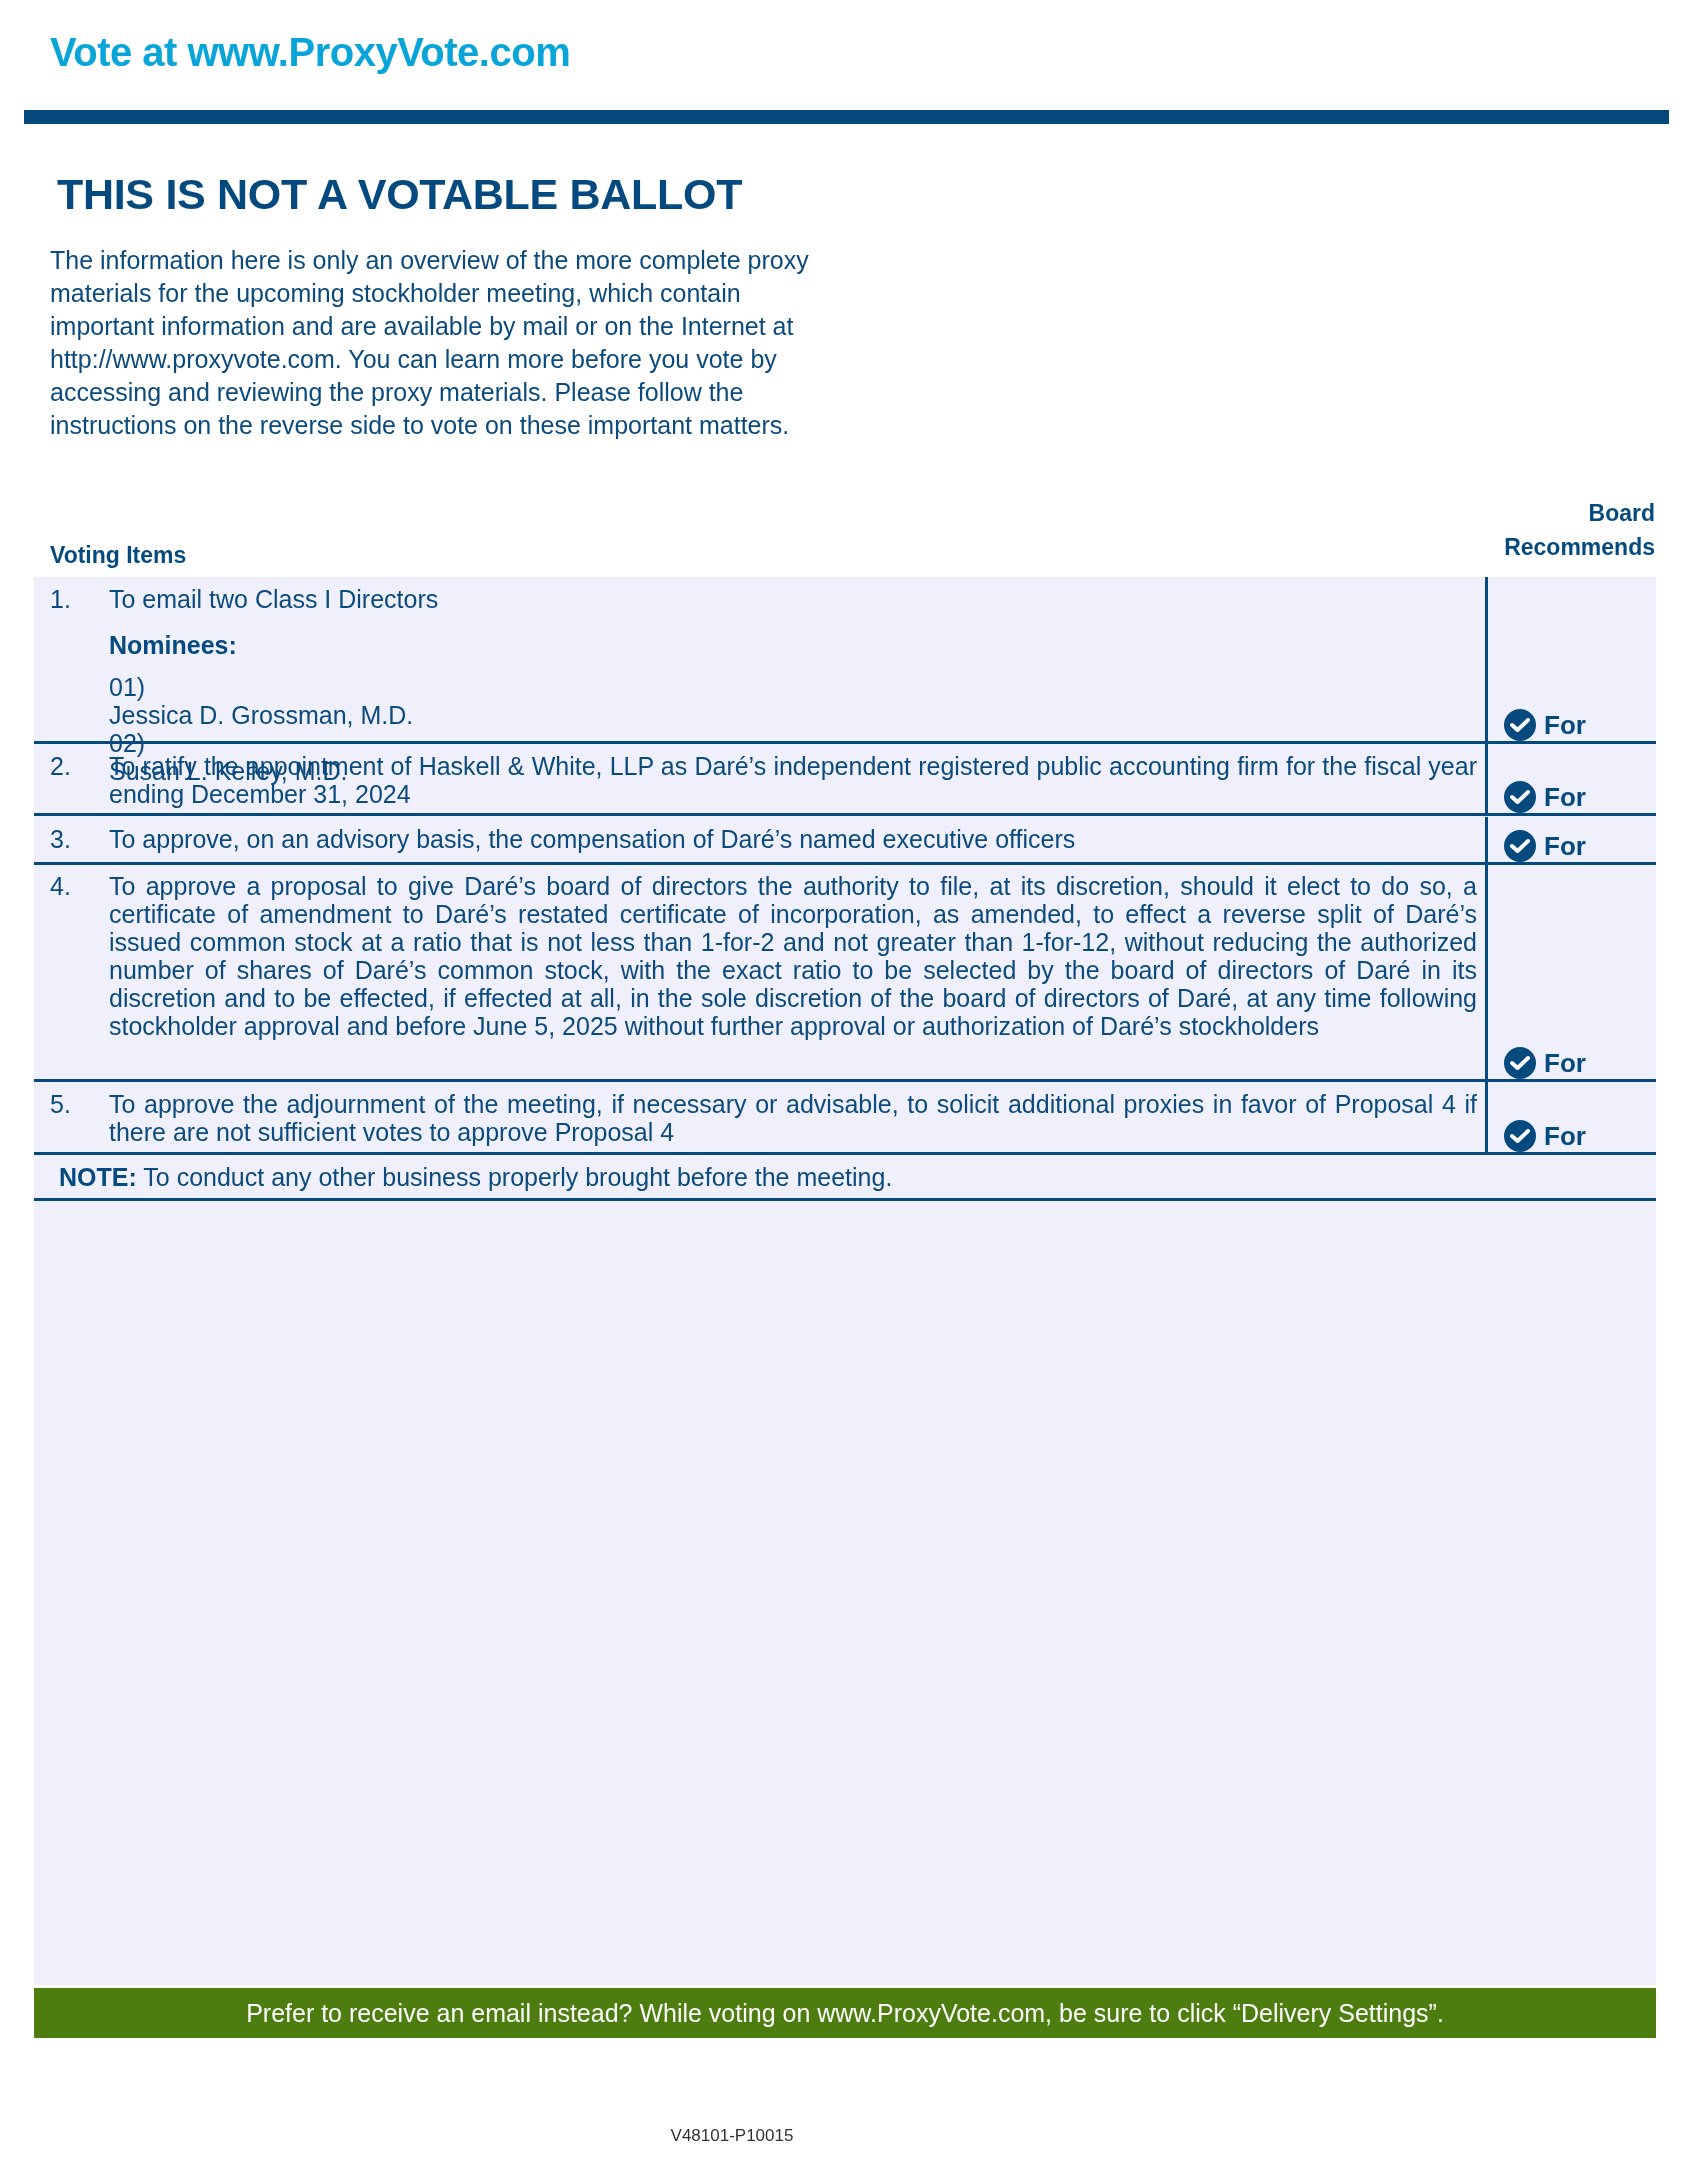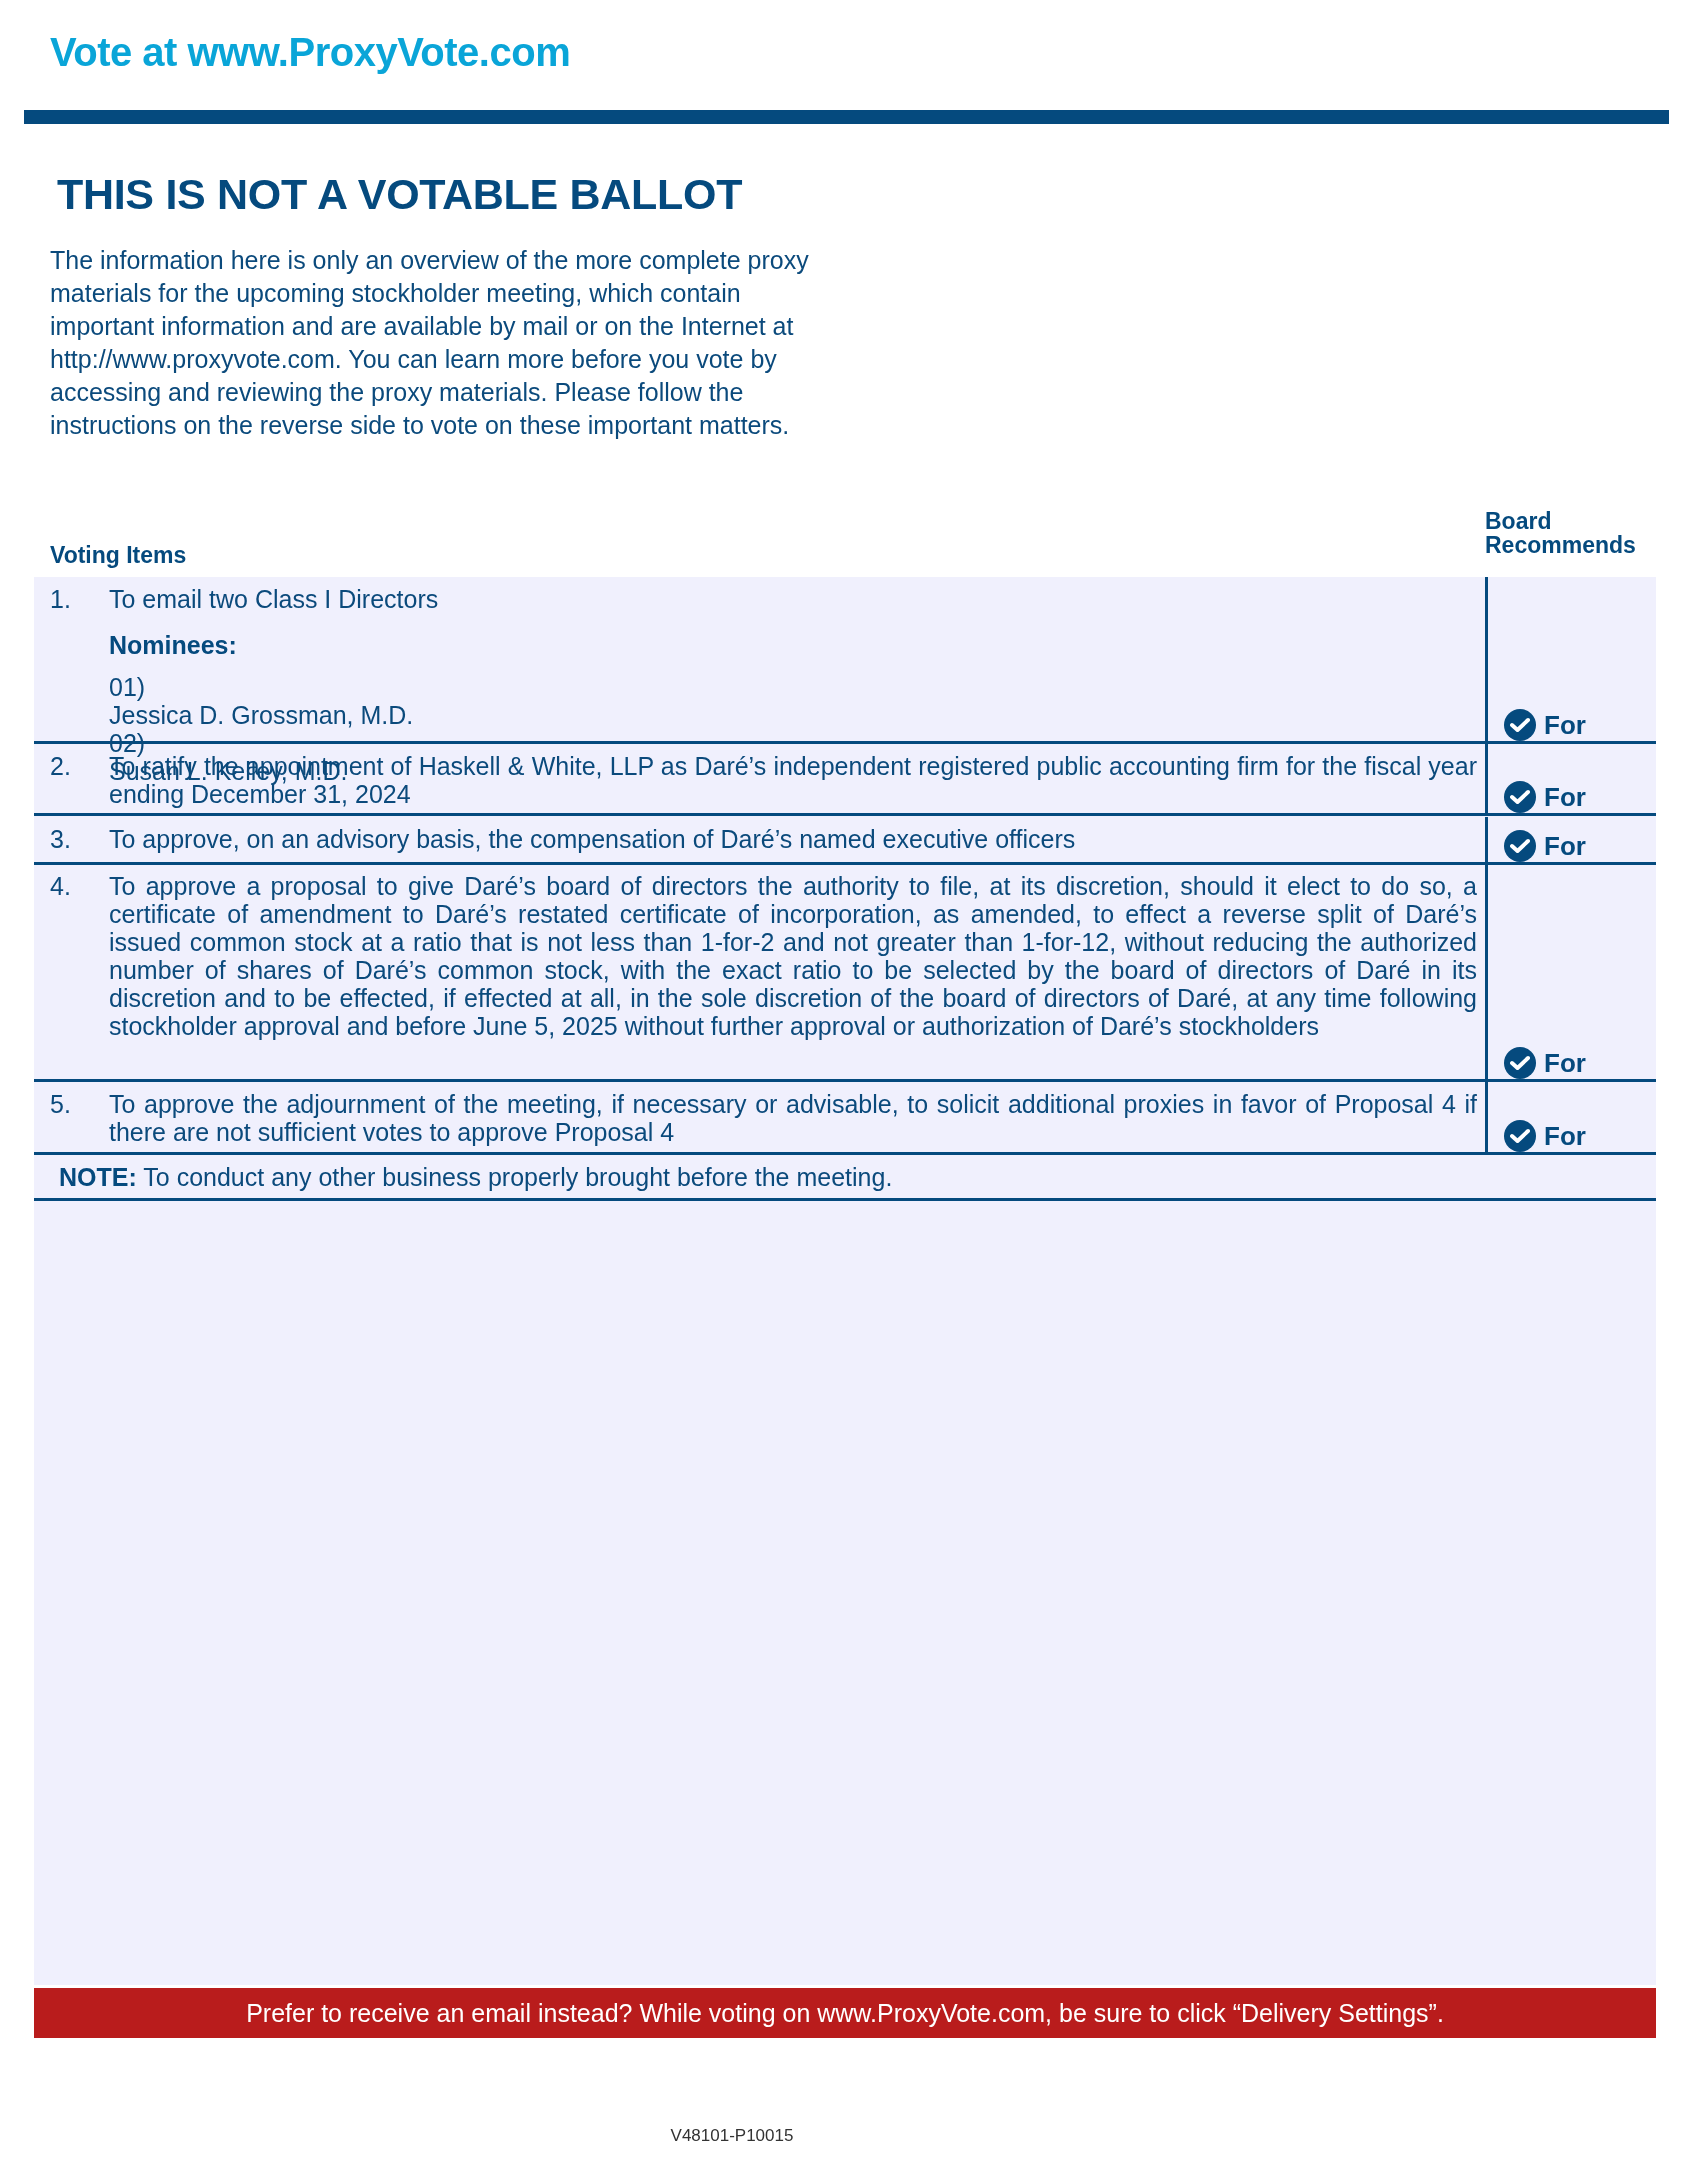--- a/index.html
+++ b/index.html
@@ -21,22 +21,22 @@
   }
   .intro {
     position: absolute; left: 50px; top: 244px; width: 772px;
     font-size: 25px; line-height: 33px; color: #0b4a7c;
   }
   .voting-items-label {
     position: absolute; left: 50px; top: 542px;
     font-size: 23px; font-weight: bold; color: #054a7e; text-align: right;
   }
   .board-recommends-label {
-    position: absolute; left: 1485px; top: 509px; width: 170px;
-    text-align: left; font-size: 23px; font-weight: bold; line-height: 24px; color: #054a7e;
+    position: absolute; left: 1485px; top: 496px; width: 170px;
+    text-align: right; font-size: 23px; font-weight: bold; line-height: 34px; color: #054a7e;
   }
 
   .table-bg {
     position: absolute; left: 34px; top: 577px; width: 1622px; height: 1408px;
     background: #f0f0fd;
   }
   .row {
     position: absolute; left: 34px; width: 1622px;
     border-bottom: 3px solid #054a7e;
   }
@@ -66,21 +66,21 @@
 
   .note-row {
     position: absolute; left: 34px; top: 1155px; width: 1622px; height: 46px;
     border-bottom: 3px solid #054a7e;
     font-size: 25px; padding-left: 25px; padding-top: 8px; color: #0b4a7c;
   }
   .note-row b { color: #054a7e; }
 
   .footer-bar {
     position: absolute; left: 34px; top: 1988px; width: 1622px; height: 50px;
-    background: #b91c1c; color: #ffffff;
+    background: #4d7c0f; color: #ffffff;
     display: flex; align-items: center; justify-content: center;
     font-size: 25px;
   }
   .doc-code {
     position: absolute; left: 653px; top: 2126px; width: 158px; text-align: center;
     font-size: 17px; color: #333333;
   }
 </style>
 </head>
 <body>

